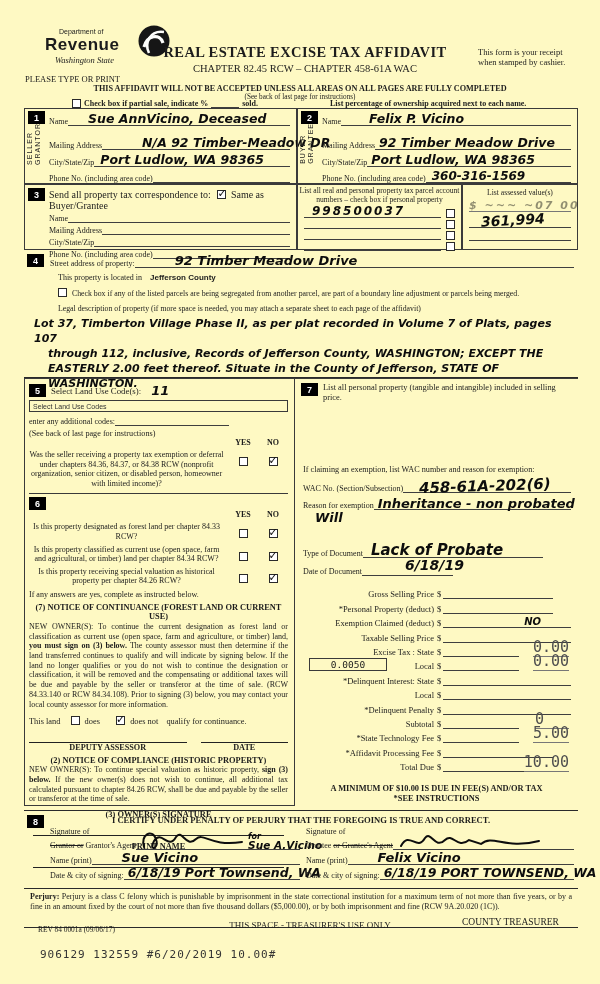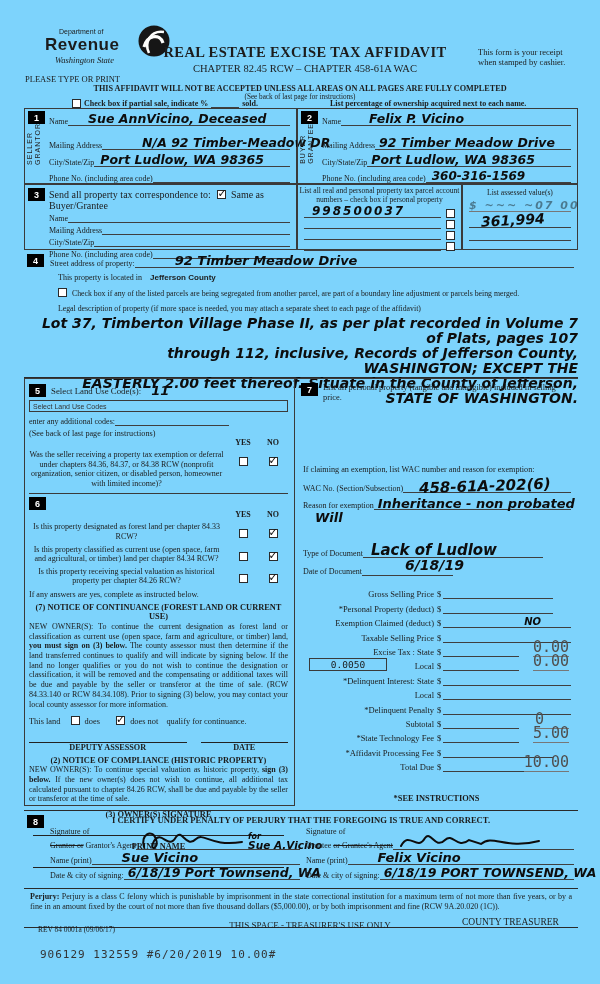--- a/index.html
+++ b/index.html
@@ -1,18 +1,18 @@
 <!DOCTYPE html>
 <html><head>
 <meta charset="utf-8">
 <style>
   * { box-sizing: border-box; margin:0; padding:0; }
   html,body { background:#ffffff; }
   .page {
-    position:relative; width:600px; height:984px; background:#7dd3fc;
+    position:relative; width:600px; height:984px; background:#fef9c3;
     font-family:"Liberation Serif", serif; color:#1c1c1c; overflow:hidden;
   }
   .abs { position:absolute; }
   .sans { font-family:"Liberation Sans", sans-serif; }
   .hw { font-family:"DejaVu Sans", sans-serif; font-style:italic; font-weight:bold; color:#0d0d0d; white-space:nowrap; }
   .stamp { font-family:"DejaVu Sans Mono", monospace; color:#4f4f4f;text-align:center; }
   .b { font-weight:bold; }
   .ctr { text-align:center; }
   .secnum {
     display:inline-flex; align-items:center; justify-content:center; flex:0 0 auto;
@@ -235,21 +235,21 @@
     </div>
     <div style="margin-left:34px; margin-top:5px; font-size:8px;">
       <span>This property is located in</span>
       <span class="b sans" style="font-size:8px; margin-left:6px;">Jefferson County</span>
     </div>
     <div style="margin-left:34px; margin-top:6px; font-size:7.8px;">
       <span class="cb" style="margin-right:3px;"></span>
       <span>Check box if any of the listed parcels are being segregated from another parcel, are part of a boundary line adjustment or parcels being merged.</span>
     </div>
     <div style="margin-left:34px; margin-top:6px; font-size:7.8px;">Legal description of property (if more space is needed, you may attach a separate sheet to each page of the affidavit)</div>
-    <div class="hw" style="margin-left:10px; margin-top:3px; font-size:14px; line-height:15px; white-space:normal;text-align:right;">
+    <div class="hw" style="margin-left:10px; margin-top:3px; font-size:11px; line-height:15px; white-space:normal;">
       <div>Lot 37, Timberton Village Phase II, as per plat recorded in Volume 7 of Plats, pages 107</div>
       <div style="margin-left:14px;">through 112, inclusive, Records of Jefferson County, WASHINGTON; EXCEPT THE</div>
       <div style="margin-left:14px;">EASTERLY 2.00 feet thereof.   Situate in the County of Jefferson, STATE OF WASHINGTON.</div>
     </div>
   </div>
 
   <div class="box" style="left:24px; top:378px; width:271px; height:428px;">
     <div style="padding:4px 6px 0 4px;">
       <div class="frow" style="align-items:center;">
         <span class="secnum">5</span>
@@ -348,21 +348,21 @@
       <span class="lab">Reason for exemption</span>
       <span class="fill">
         <span class="hw" style="font-size:13px; left:4px; bottom:-2px;">Inheritance - non probated</span>
       </span>
     </div>
     <div class="hw abs" style="left:20px; top:131px; font-size:13px;">Will</div>
 
     <div class="frow abs" style="left:8px; top:163px; width:240px; height:16px;">
       <span class="lab">Type of Document</span>
       <span class="fill">
-        <span class="hw" style="font-size:15px; left:8px; bottom:-2px;">Lack of Ludlow</span>
+        <span class="hw" style="font-size:15px; left:8px; bottom:-2px;">Lack of Probate</span>
       </span>
     </div>
     <div class="frow abs" style="left:8px; top:183px; width:150px; height:14px;">
       <span class="lab">Date of Document</span>
       <span class="fill"></span>
     </div>
     <div class="hw abs" style="left:110px; top:178px; font-size:14px;">6/18/19</div>
 
     <div class="abs" style="left:4px; top:206px; width:272px;">
       <div class="feerow">
@@ -432,20 +432,21 @@
           <span class="feeline" style="max-width:110px;"></span>
         </div>
       <div class="feerow">
           <span class="feelab">Total Due</span>
           <span>$</span>
           <span class="feeline" style="max-width:90px;"></span>
           <span class="feestamp stamp">10.00</span>
         </div>
     </div>
 
+    <div class="abs ctr b" style="left:0; top:405px; width:283px; font-size:8.4px;">A MINIMUM OF $10.00 IS DUE IN FEE(S) AND/OR TAX</div>
     <div class="abs ctr b" style="left:0; top:415px; width:283px; font-size:8.4px;">*SEE INSTRUCTIONS</div>
   </div>
 
   <div class="abs" style="left:24px; top:810px; width:554px; height:78px; border-top:1.5px solid #2a2a2a;">
     <span class="secnum abs" style="left:3px; top:4px;">8</span>
     <div class="ctr b" style="font-size:8.6px; margin-top:4px;">I CERTIFY UNDER PENALTY OF PERJURY THAT THE FOREGOING IS TRUE AND CORRECT.</div>
 
     <div class="abs" style="left:26px; top:16px; width:250px;">
       <div style="font-size:8px;">Signature of</div>
       <div class="frow" style="height:14px;">

